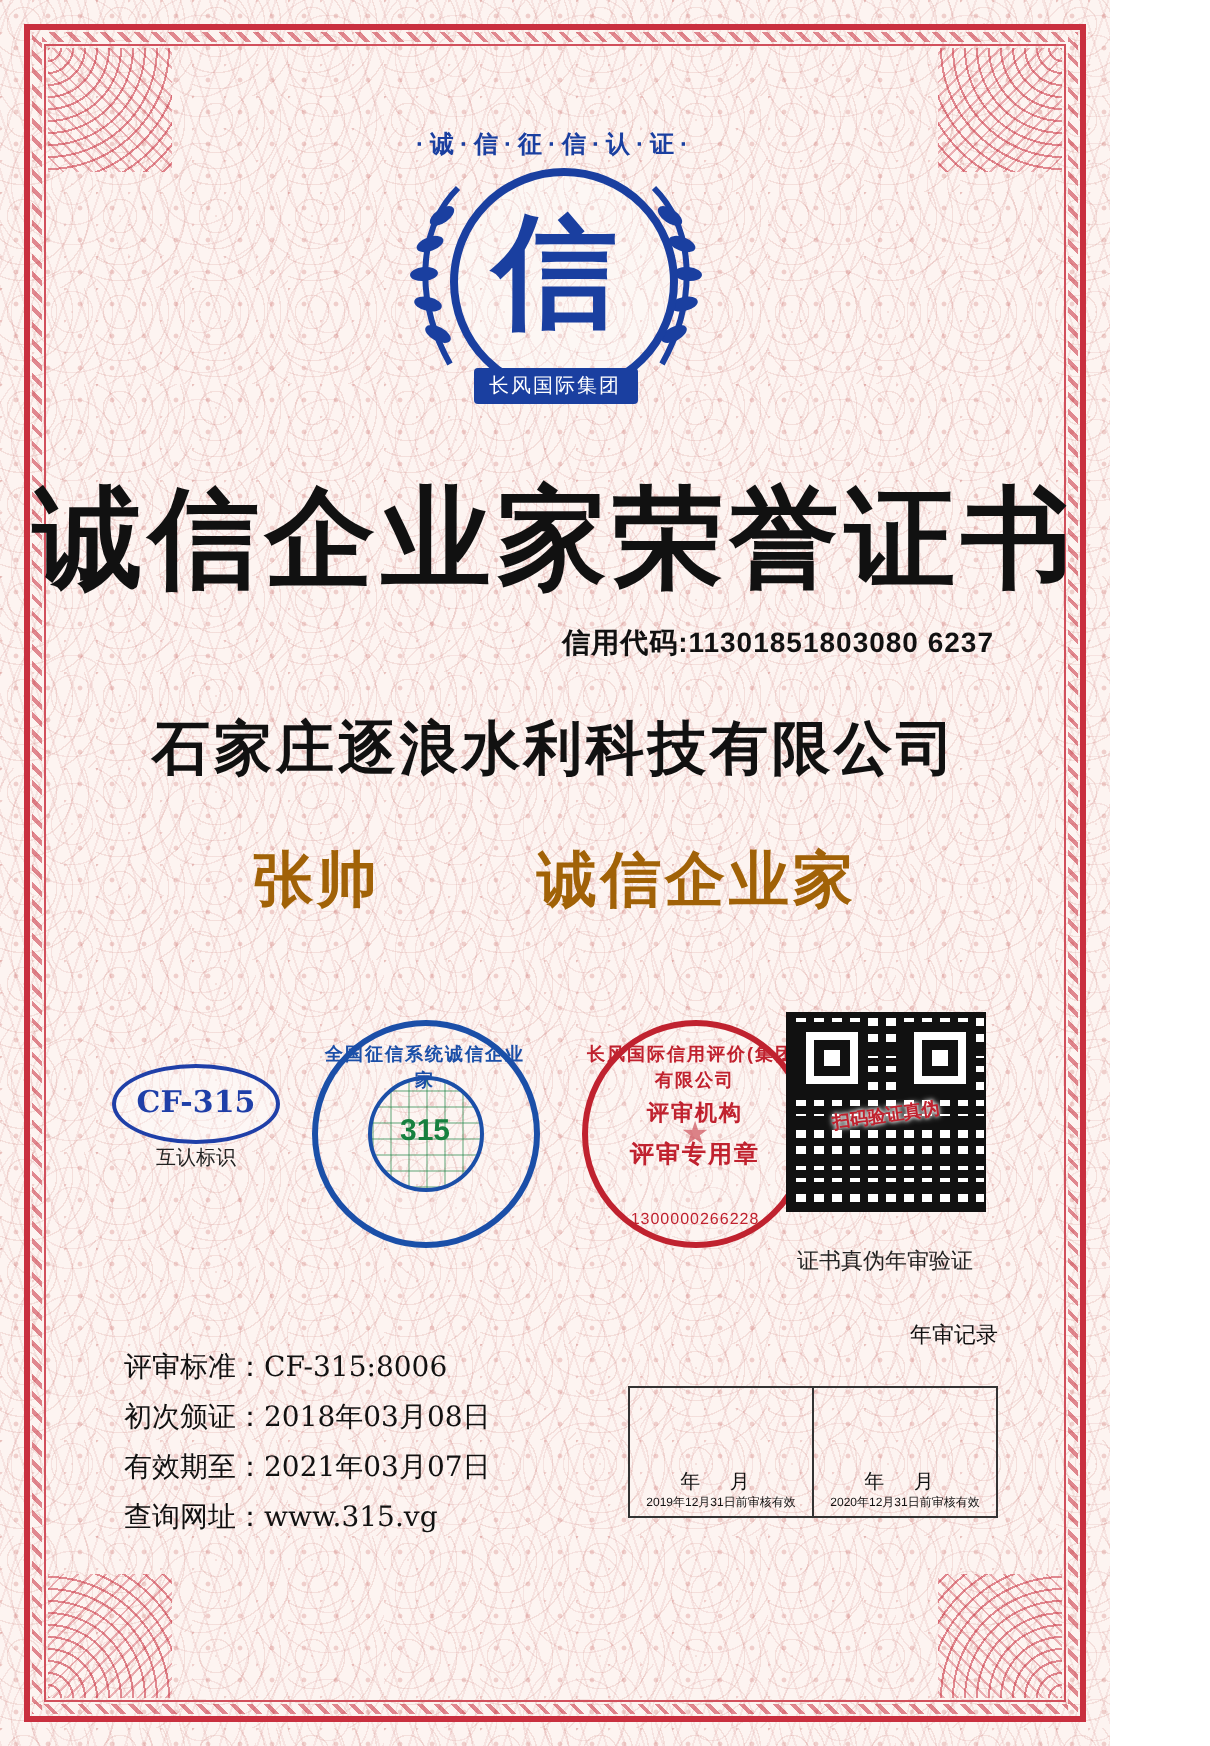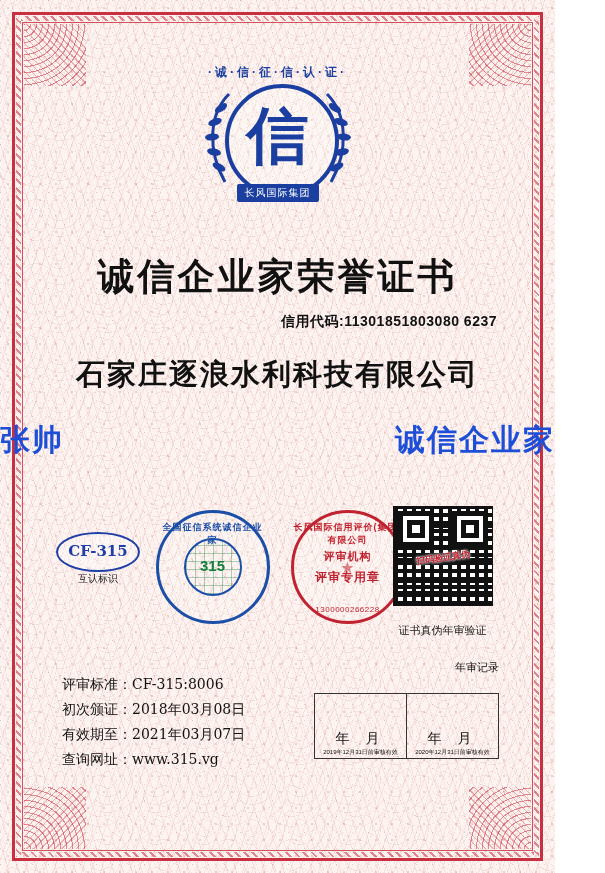--- a/index.html
+++ b/index.html
@@ -162,25 +162,25 @@
     height: 100px;
     color: #1a3fa0;
   }
   .laurel.left  { left: 6px; }
   .laurel.right { right: 6px; transform: scaleX(-1); }
 
   
   .main-title {
     position: absolute;
     left: 0; right: 0;
-    top: 252px;
+    top: 233px;
     text-align: center;
     font-family: "DejaVu Sans", sans-serif;
     font-weight: bold;
-    font-size: 37px;
+    font-size: 55px;
     letter-spacing: 3px;
     color: #111111;
   }
   .credit-code {
     position: absolute;
     right: 58px;
     top: 313px;
     font-size: 14px;
     font-weight: bold;
     color: #111111;
@@ -195,23 +195,23 @@
     font-weight: bold;
     font-size: 29px;
     letter-spacing: 2px;
     color: #111111;
   }
   .awardee-row {
     position: absolute;
     left: 0; right: 0;
     top: 420px;
     display: flex;
-    justify-content: space-between;
+    justify-content: center;
     gap: 78px;
-    color: #1d4ed8;
+    color: #a16207;
     font-family: "DejaVu Sans", sans-serif;
     font-weight: bold;
     font-size: 30px;
     letter-spacing: 2px;
   }
 
   
   .seals {
     position: absolute;
     left: 45px;
@@ -393,21 +393,21 @@
   }
   .review-table td {
     border: 1px solid #333;
     height: 62px;
     width: 50%;
     vertical-align: bottom;
     text-align: center;
     padding: 0 0 2px 0;
   }
   .cell-ym {
-    font-size: 14px;
+    font-size: 10px;
     color: #111;
     letter-spacing: 6px;
   }
   .cell-note {
     font-size: 6px;
     color: #111;
     white-space: nowrap;
     line-height: 8px;
   }
 </style>

